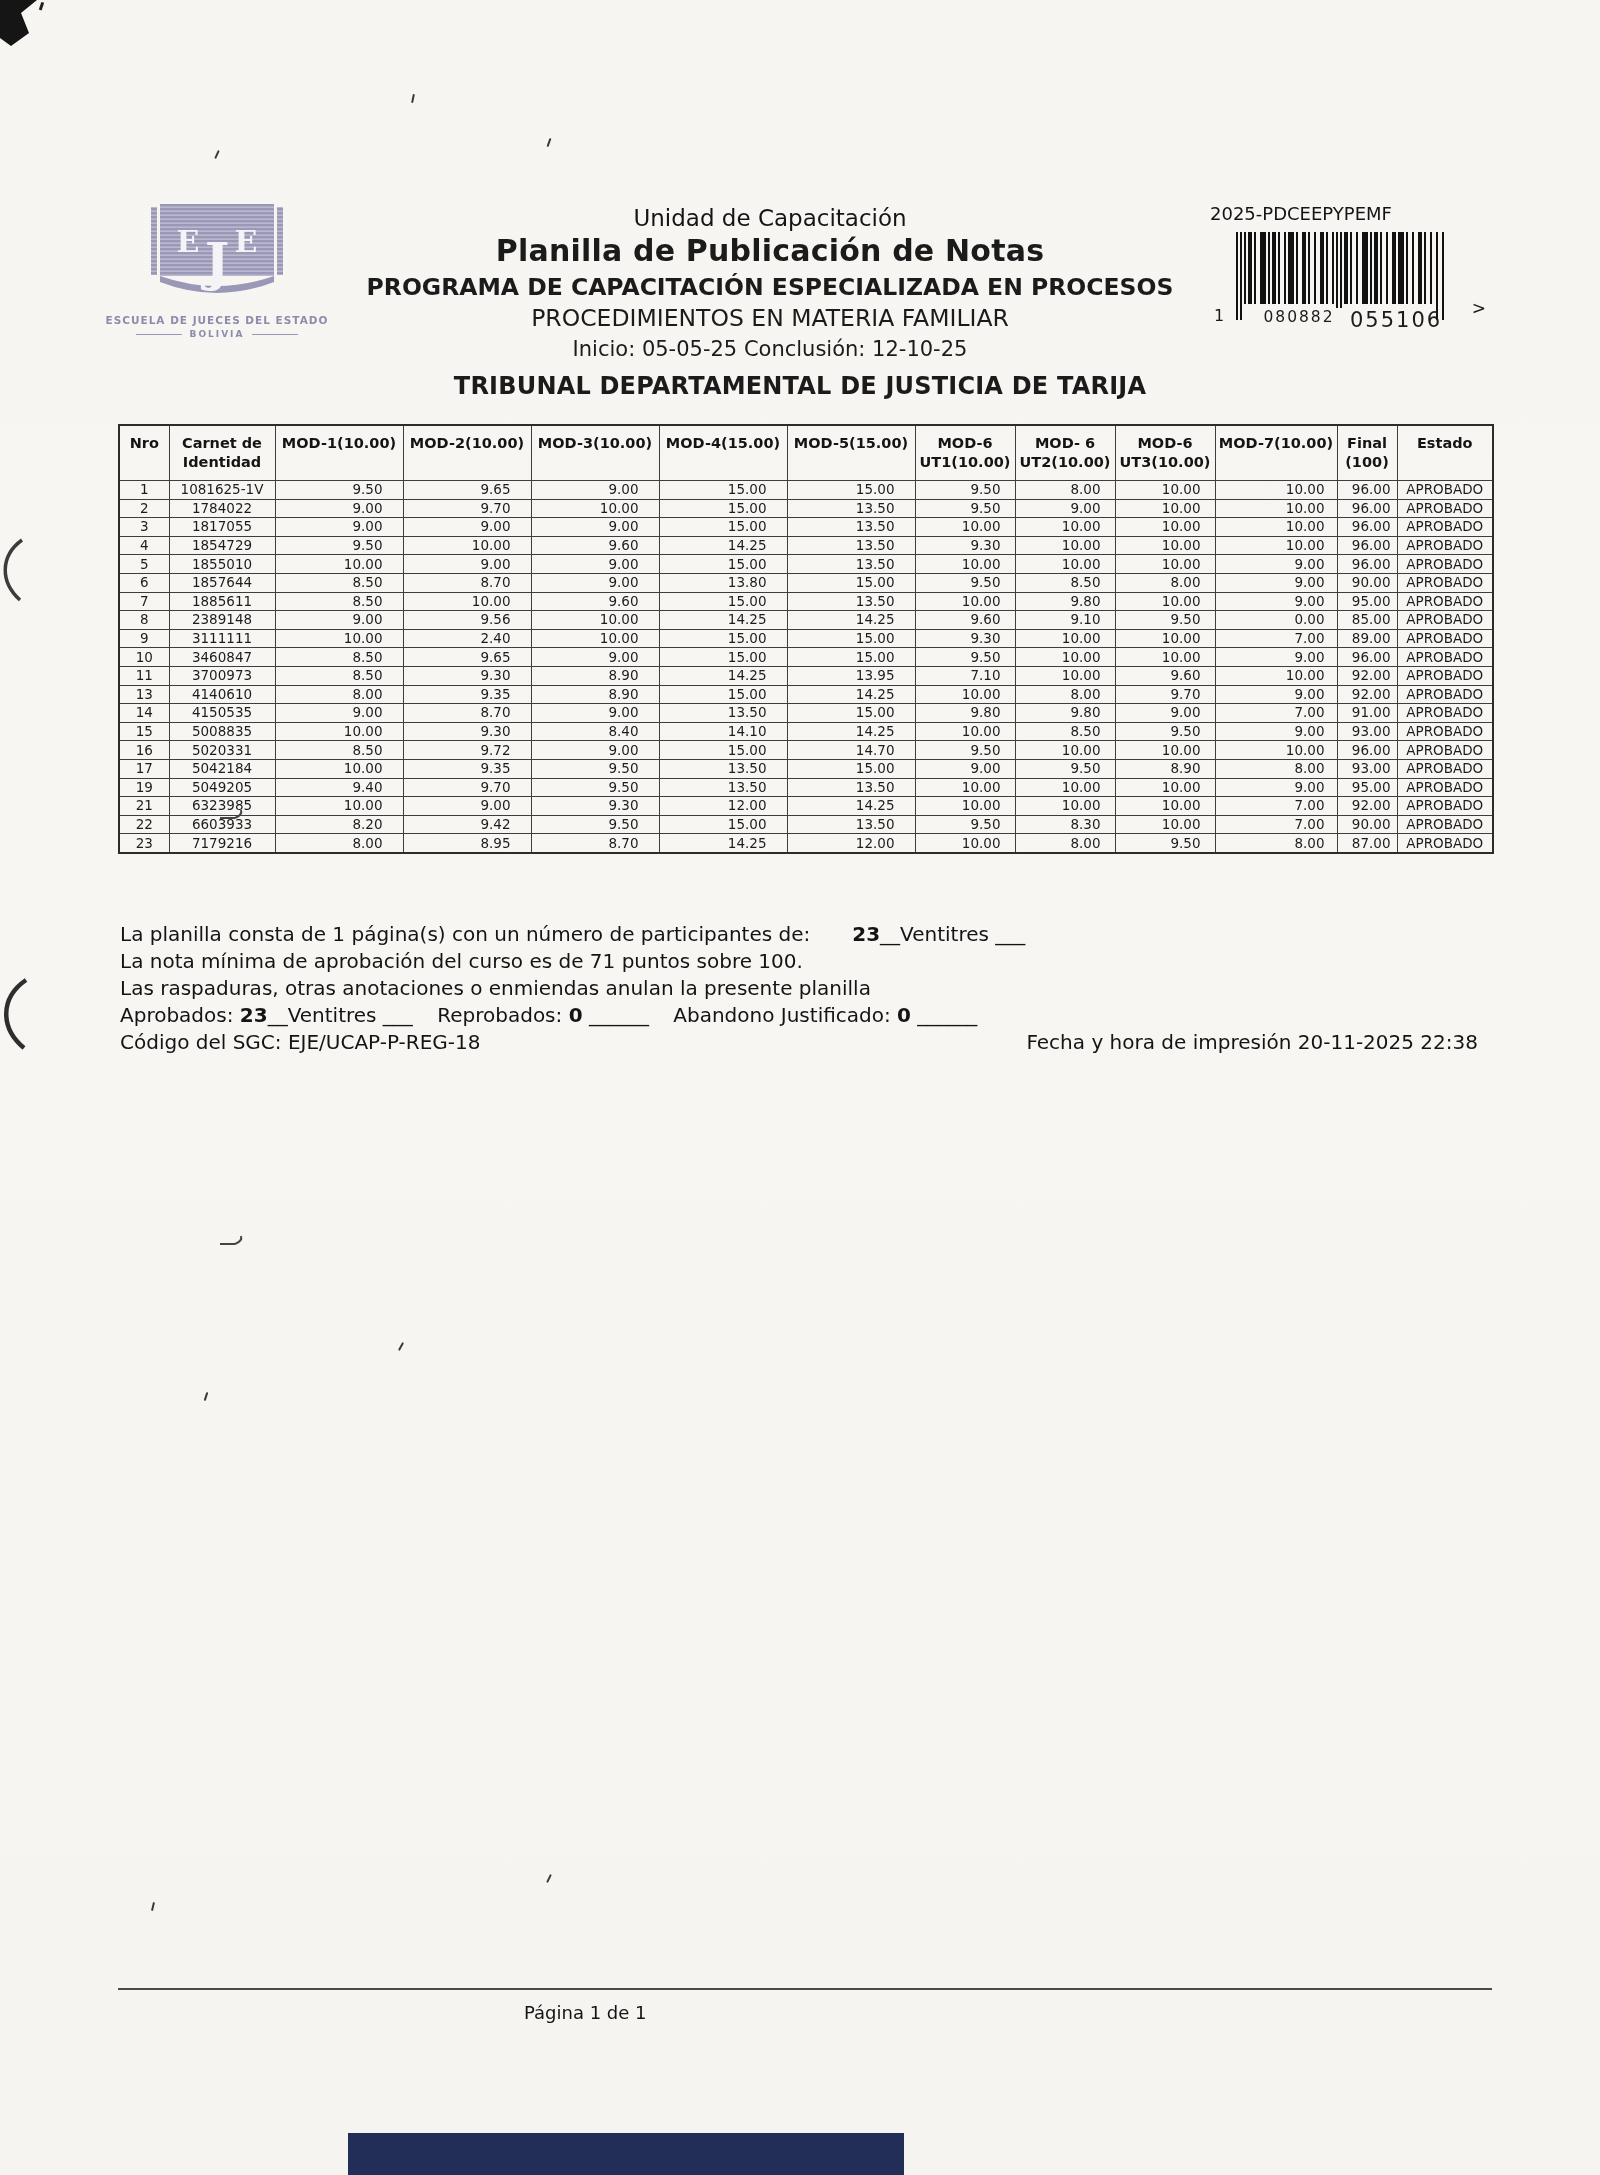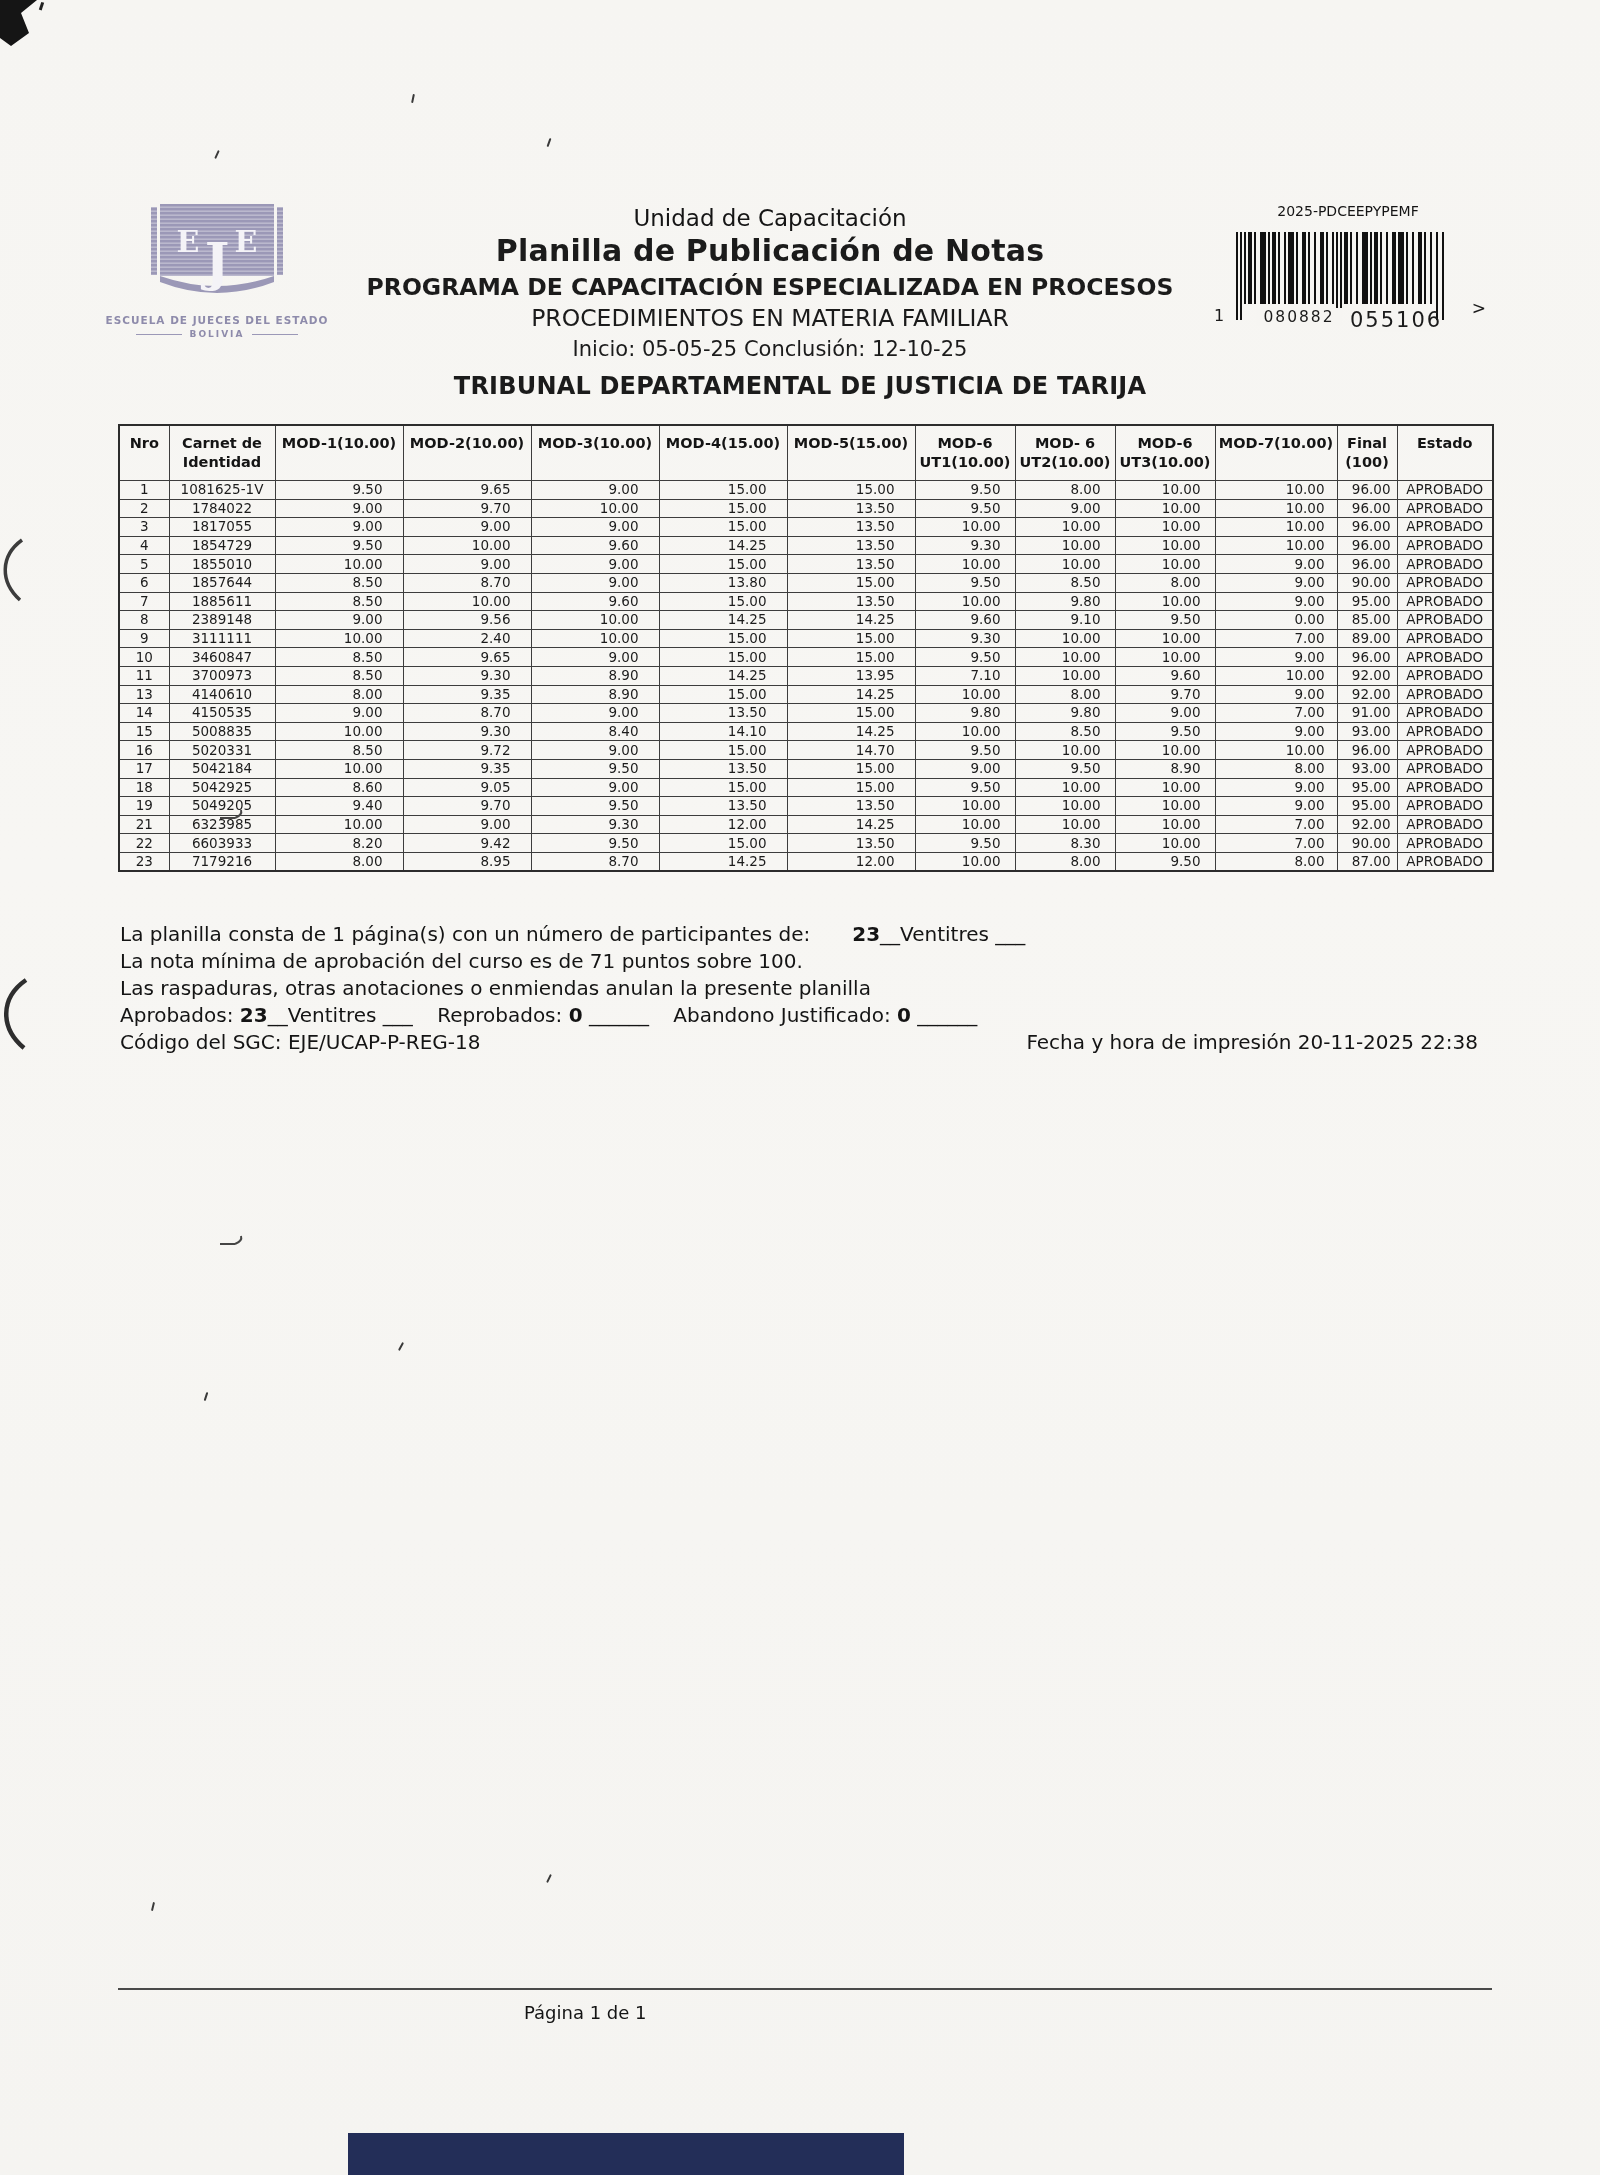--- a/index.html
+++ b/index.html
@@ -22,21 +22,21 @@
   .logo-country .rule{border-top:1.6px solid #9b98b7;}
   .logo-country .txt{font-size:9px;letter-spacing:2px;font-weight:bold;}
   .head-center{position:absolute;left:310px;top:205px;width:920px;text-align:center;line-height:1.15;}
   .head-unit{font-size:23px;color:#151515;}
   .head-title{font-size:30px;font-weight:bold;margin-top:3px;letter-spacing:.2px;}
   .head-prog1{font-size:23.5px;font-weight:bold;margin-top:5px;}
   .head-prog2{font-size:23.5px;font-weight:normal;margin-top:4px;}
   .head-dates{font-size:21px;margin-top:5px;text-align:center;}
   .head-trib{position:absolute;left:310px;top:372px;width:980px;text-align:center;
              font-size:24px;font-weight:bold;letter-spacing:.2px;}
-  .head-code{position:absolute;left:1210px;top:203px;width:276px;text-align:center;font-size:14px;color:#141414;}
+  .head-code{position:absolute;left:1210px;top:203px;width:276px;text-align:left;font-size:18px;color:#141414;}
   
   .barcode-wrap{position:absolute;left:1212px;top:232px;width:276px;height:102px;}
   .bc-bars{position:absolute;left:24px;top:0;}
   .bc-lead{position:absolute;left:2px;top:74px;font-size:16px;}
   .bc-g1{position:absolute;left:44px;top:76px;width:86px;text-align:center;font-size:15.5px;background:#f6f5f2;letter-spacing:2px;}
   .bc-g2{position:absolute;left:138px;top:76px;width:86px;font-size:21px;background:#f6f5f2;letter-spacing:2px;}
   .bc-trail{position:absolute;right:2px;top:66px;font-size:17px;}
   
   .grades{position:absolute;left:118px;top:424px;width:1374px;border-collapse:collapse;
           table-layout:fixed;font-family:"DejaVu Sans",sans-serif;}
@@ -420,35 +420,20 @@
           <td class="c-num">13.50</td>
           <td class="c-num">15.00</td>
           <td class="c-ut">9.00</td>
           <td class="c-ut">9.50</td>
           <td class="c-ut">8.90</td>
           <td class="c-m7">8.00</td>
           <td class="c-final">93.00</td>
           <td class="c-estado">APROBADO</td>
         </tr>
         <tr>
-          <td class="c-nro">18</td>
-          <td class="c-carnet">5042925</td>
-          <td class="c-num">8.60</td>
-          <td class="c-num">9.05</td>
-          <td class="c-num">9.00</td>
-          <td class="c-num">15.00</td>
-          <td class="c-num">15.00</td>
-          <td class="c-ut">9.50</td>
-          <td class="c-ut">10.00</td>
-          <td class="c-ut">10.00</td>
-          <td class="c-m7">9.00</td>
-          <td class="c-final">95.00</td>
-          <td class="c-estado">APROBADO</td>
-        </tr>
-        <tr>
           <td class="c-nro">19</td>
           <td class="c-carnet">5049205</td>
           <td class="c-num">9.40</td>
           <td class="c-num">9.70</td>
           <td class="c-num">9.50</td>
           <td class="c-num">13.50</td>
           <td class="c-num">13.50</td>
           <td class="c-ut">10.00</td>
           <td class="c-ut">10.00</td>
           <td class="c-ut">10.00</td>

